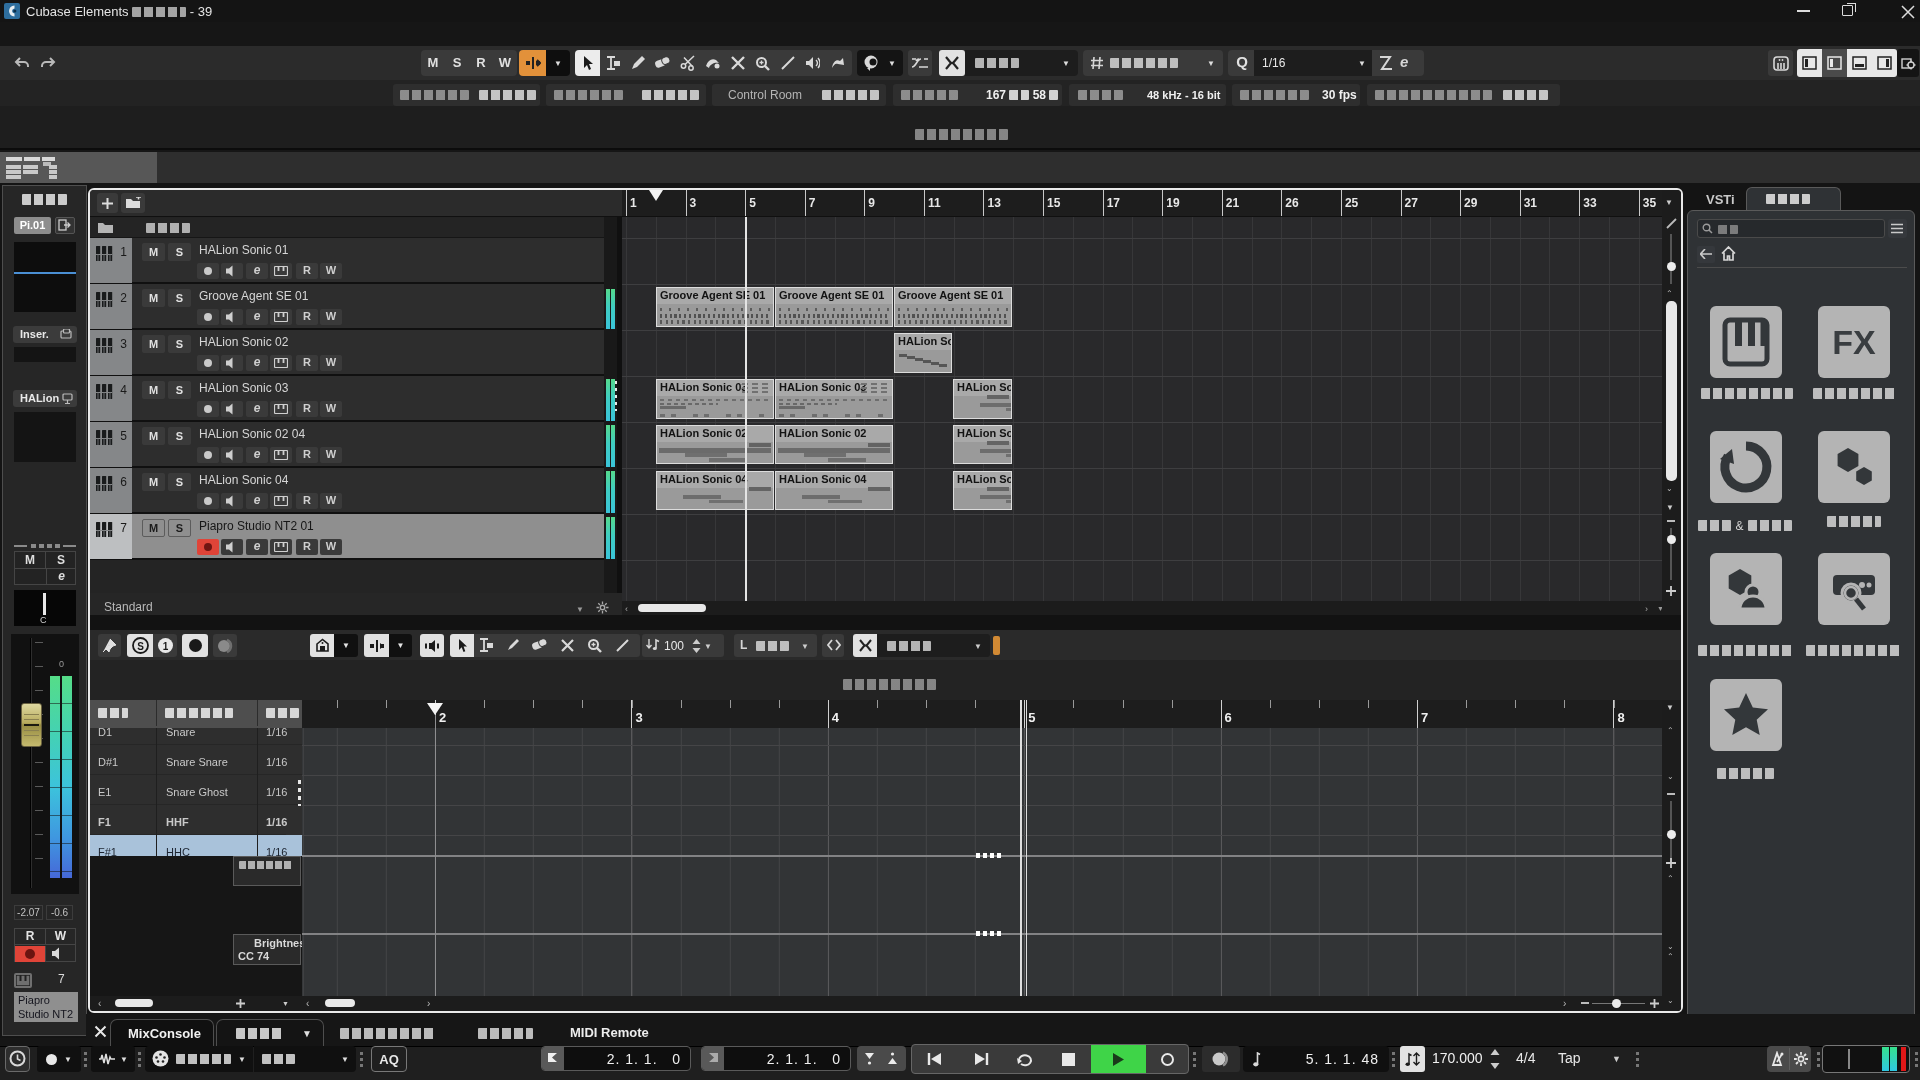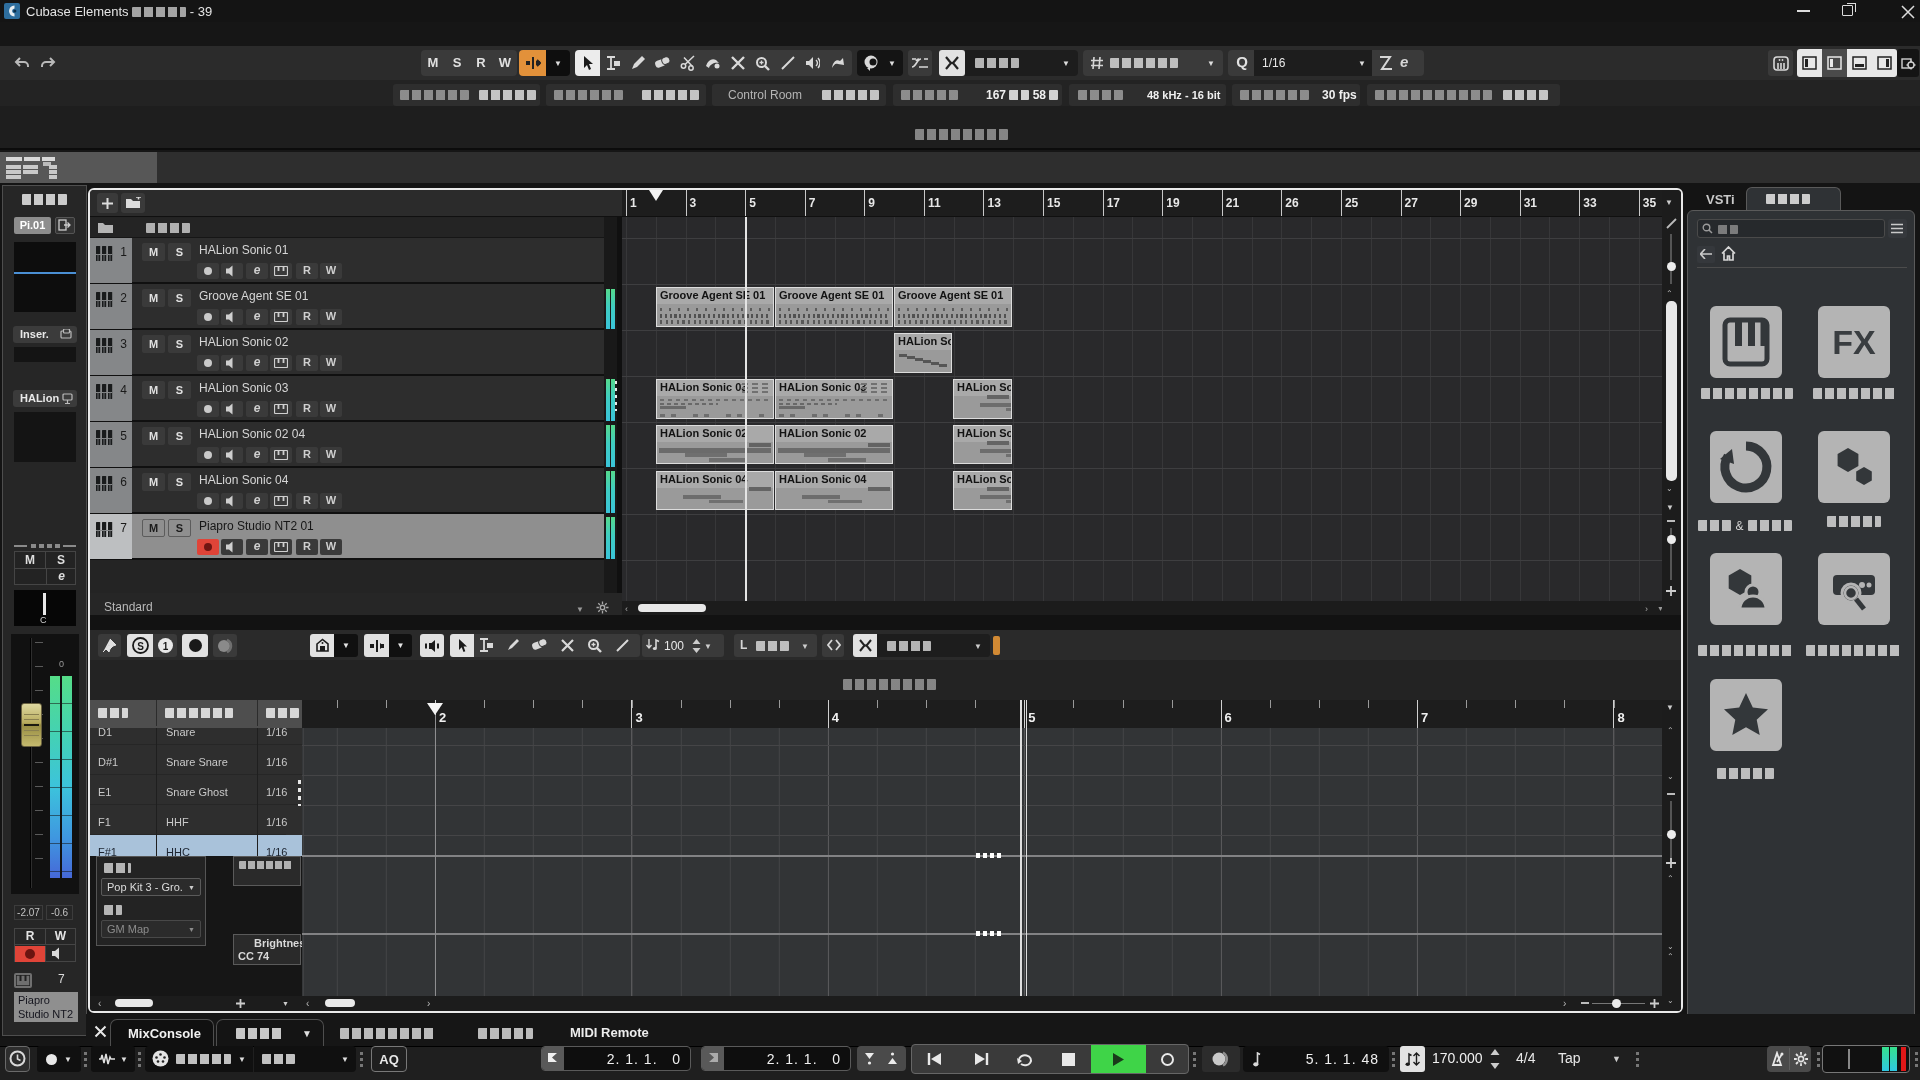--- a/index.html
+++ b/index.html
@@ -960,45 +960,33 @@
           <div class="abs" style="left:0;top:17px;width:212px;height:30px;border-bottom:1px solid #262626;">
             <div class="abs" style="left:8px;top:11px;color:#c9c9c9;font-size:11px;">D#1</div>
             <div class="abs" style="left:76px;top:11px;color:#c9c9c9;font-size:11px;">Snare Snare</div>
             <div class="abs" style="left:176px;top:11px;color:#c9c9c9;font-size:11px;">1/16</div>
           </div>
           <div class="abs" style="left:0;top:47px;width:212px;height:30px;border-bottom:1px solid #262626;">
             <div class="abs" style="left:8px;top:11px;color:#c9c9c9;font-size:11px;">E1</div>
             <div class="abs" style="left:76px;top:11px;color:#c9c9c9;font-size:11px;">Snare Ghost</div>
             <div class="abs" style="left:176px;top:11px;color:#c9c9c9;font-size:11px;">1/16</div>
           </div>
-          <div class="abs" style="left:0;top:77px;width:196px;height:30px;border-bottom:1px solid #262626;">
+          <div class="abs" style="left:0;top:77px;width:196px;height:30px;border-bottom:1px solid #262626;font-weight:bold;">
             <div class="abs" style="left:8px;top:11px;color:#c9c9c9;font-size:11px;">F1</div>
             <div class="abs" style="left:76px;top:11px;color:#c9c9c9;font-size:11px;">HHF</div>
             <div class="abs" style="left:176px;top:11px;color:#c9c9c9;font-size:11px;">1/16</div>
           </div>
           <div class="abs" style="left:0;top:107px;width:212px;height:30px;background:#a9c2da;border-bottom:1px solid #262626;">
             <div class="abs" style="left:8px;top:11px;color:#1c2430;font-size:11px;">F#1</div>
             <div class="abs" style="left:76px;top:11px;color:#1c2430;font-size:11px;">HHC</div>
             <div class="abs" style="left:176px;top:11px;color:#1c2430;font-size:11px;">1/16</div>
           </div>
           <div class="abs" style="left:66px;top:0;width:1px;height:128px;background:#1f1f1f;"></div>
           <div class="abs" style="left:167px;top:0;width:1px;height:128px;background:#1f1f1f;"></div>
           <div class="abs" style="left:208px;top:52px;width:3px;height:26px;background:repeating-linear-gradient(#e8e8e8 0 4px,transparent 4px 8px);"></div>
-        </div>
-        <div class="abs" style="left:6px;top:241px;width:110px;height:90px;border:1px solid #555;background:#232323;">
-          <div class="jd" style="left:7px;top:6px;width:27px;height:10px;color:#cfcfcf;"></div>
-          <div class="abs" style="left:4px;top:21px;width:100px;height:18px;background:#2b2b2b;border:1px solid #5a5a5a;border-radius:2px;">
-            <span style="position:absolute;left:5px;top:2px;color:#dcdcdc;font-size:11px;">Pop Kit 3 - Gro.</span>
-            <span style="position:absolute;right:5px;top:5px;color:#ccc;font-size:7px;">▼</span>
-          </div>
-          <div class="jd" style="left:7px;top:48px;width:18px;height:10px;color:#cfcfcf;"></div>
-          <div class="abs" style="left:4px;top:63px;width:100px;height:18px;background:#2b2b2b;border:1px solid #484848;border-radius:2px;">
-            <span style="position:absolute;left:5px;top:2px;color:#8c8c8c;font-size:11px;">GM Map</span>
-            <span style="position:absolute;right:5px;top:5px;color:#8c8c8c;font-size:7px;">▼</span>
-          </div>
         </div>
         <div class="abs" style="left:143px;top:241px;width:68px;height:30px;border:1px solid #5a5a5a;background:#2a2a2a;">
           <div class="jd" style="left:5px;top:4px;width:54px;height:8px;color:#c9c9c9;background:repeating-linear-gradient(90deg,currentColor 0 7px,transparent 7px 9px);"></div>
         </div>
         <div class="abs" style="left:143px;top:319px;width:68px;height:31px;border:1px solid #5a5a5a;background:#2a2a2a;color:#d9d9d9;font-size:11px;font-weight:bold;">
           <div style="position:absolute;left:20px;top:2px;">Brightness</div>
           <div style="position:absolute;left:4px;top:15px;">CC 74</div>
         </div>
         <div class="abs" style="left:212px;top:113px;width:1360px;height:268px;background:#323436;overflow:hidden;">
           <div class="abs" style="left:0;top:0;width:1360px;height:268px;background:repeating-linear-gradient(90deg,#434446 0 1px,transparent 1px 49.1px);background-position:34.8px 0;"></div>

